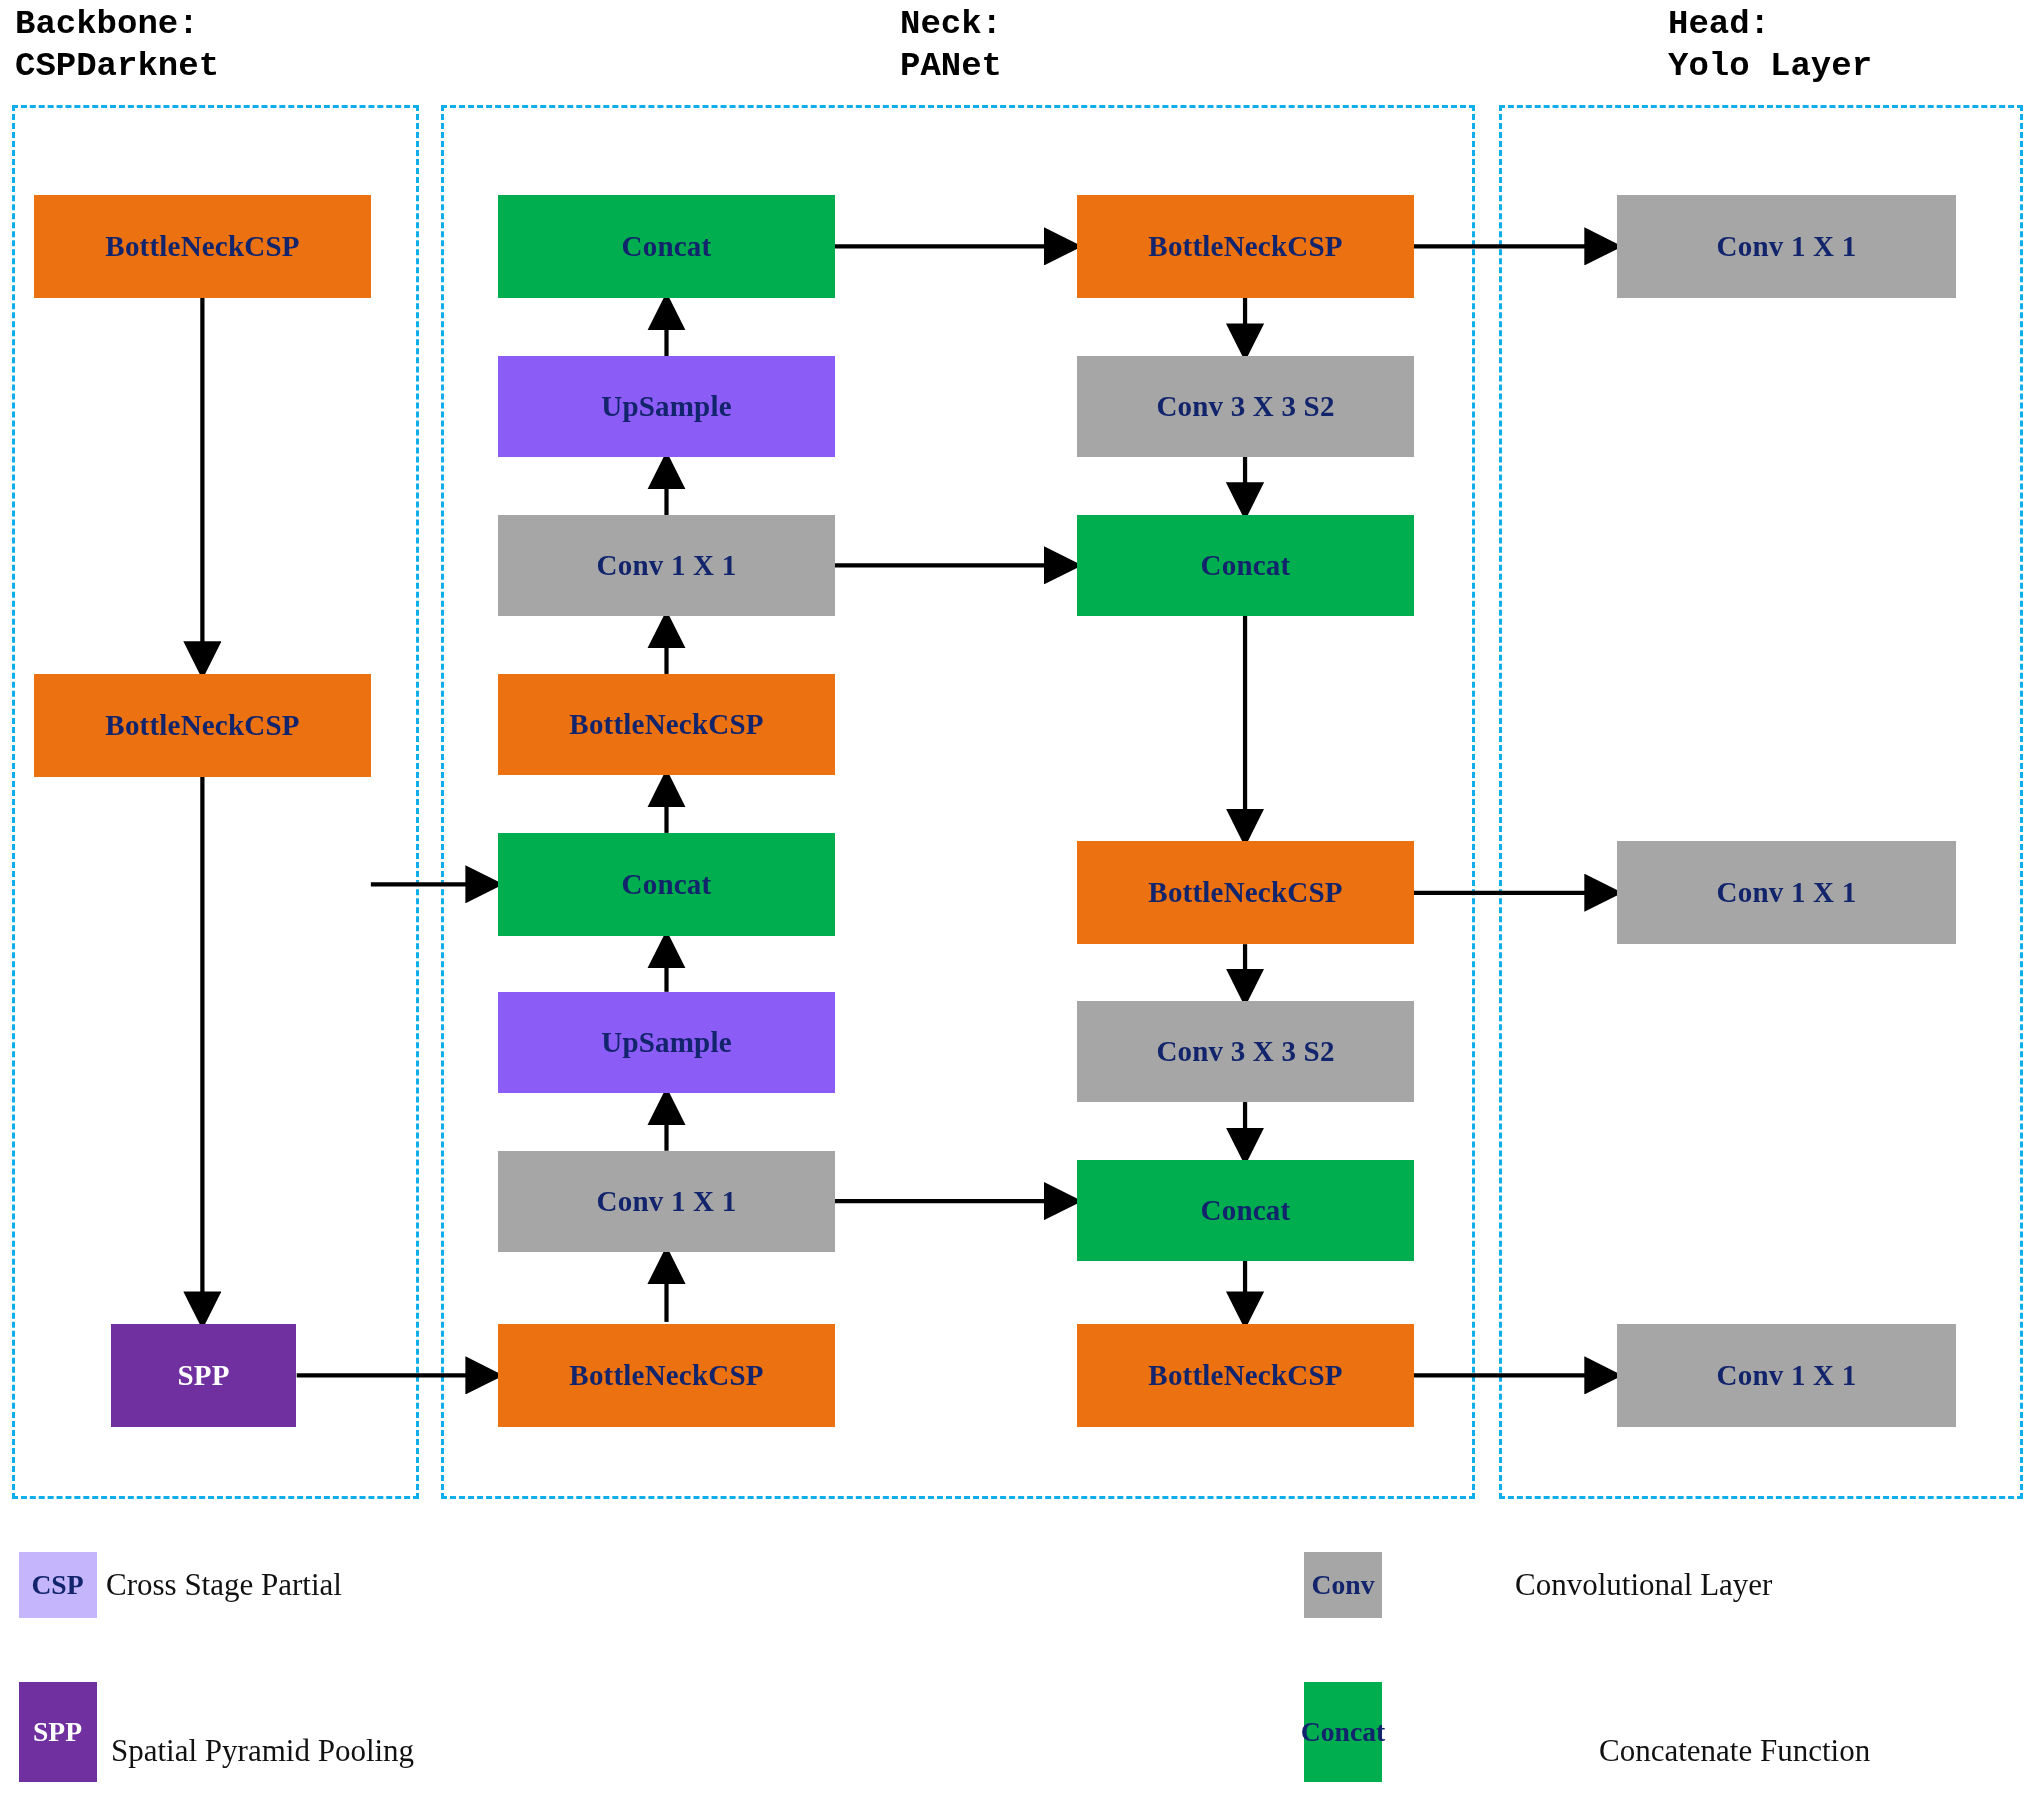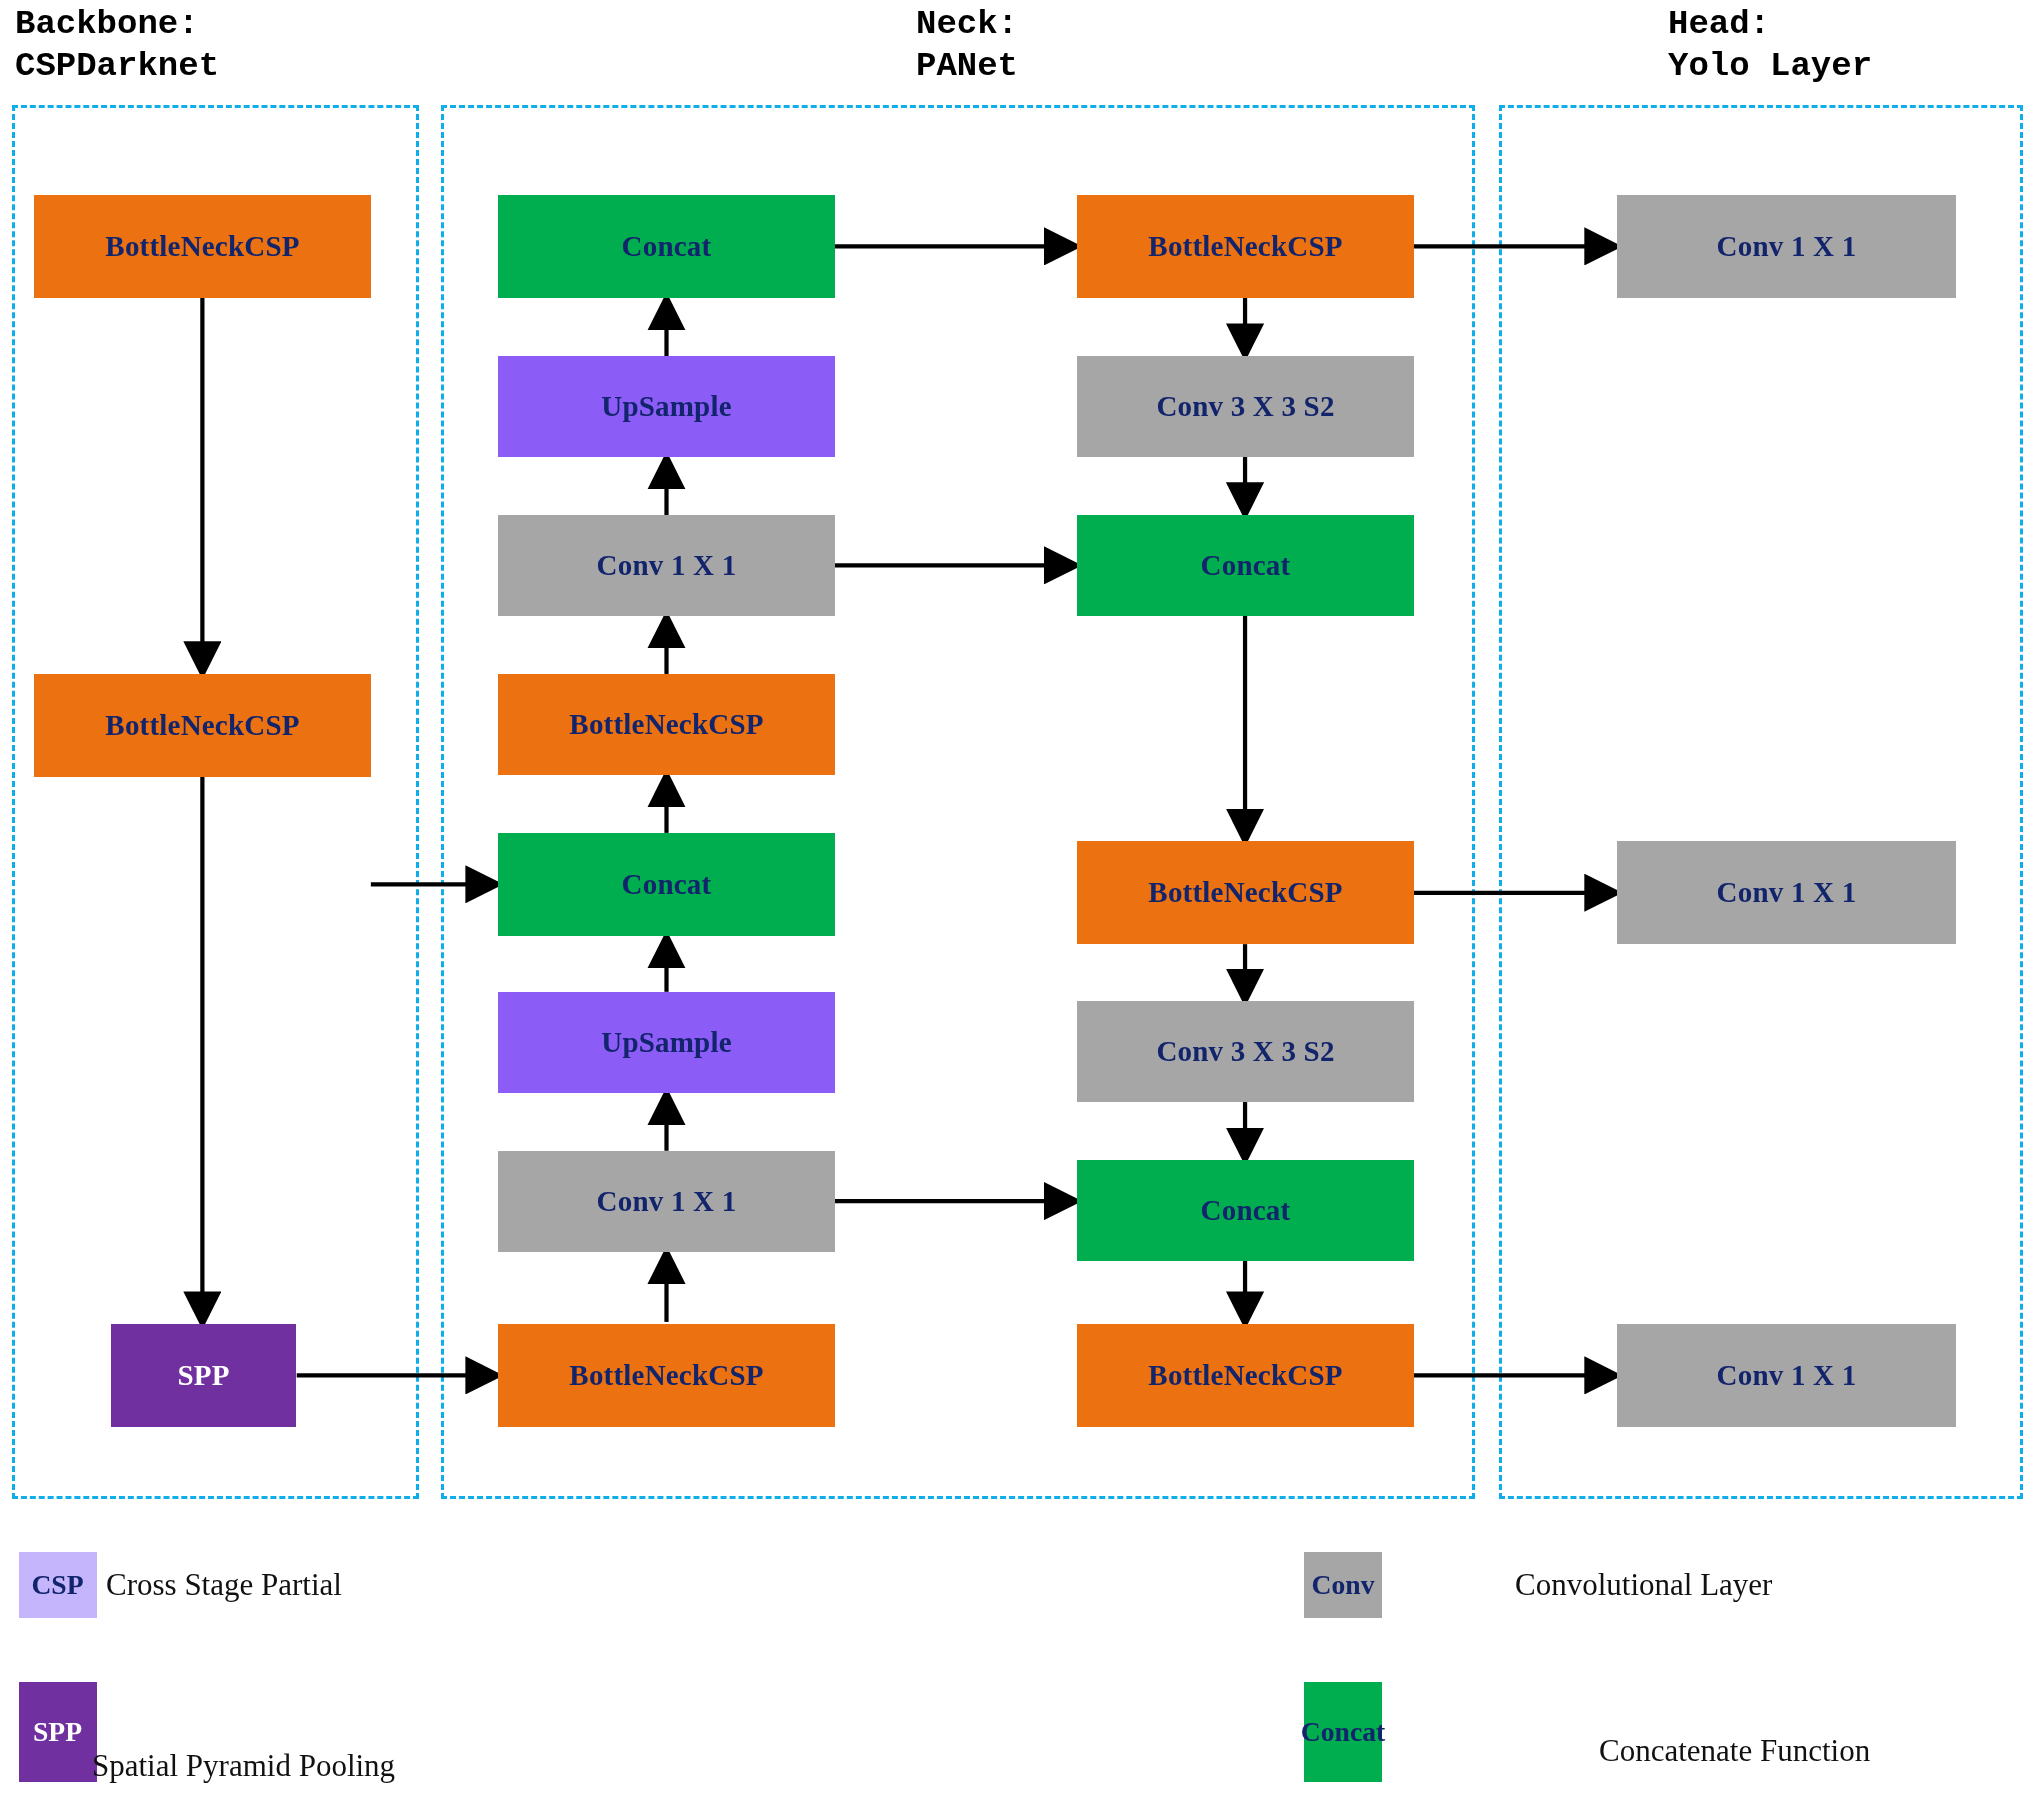--- a/index.html
+++ b/index.html
@@ -45,21 +45,21 @@
 
   <div id="groups-layer">
       <div class="group" style="left: 11.7px; top: 105px; width: 407px; height: 1394px;"></div>
       <div class="group" style="left: 441px; top: 105px; width: 1034px; height: 1394px;"></div>
       <div class="group" style="left: 1499px; top: 105px; width: 524px; height: 1394px;"></div>
     </div>
 
   <div id="titles-layer">
       <div class="sec-title" style="left: 15px; top: 4.2px;">Backbone:
 CSPDarknet</div>
-      <div class="sec-title" style="left: 900px; top: 4.2px; margin-left: 16px;">Neck:
+      <div class="sec-title" style="left: 900px; top: 4.2px;">Neck:
 PANet</div>
       <div class="sec-title" style="left: 1668px; top: 4.2px;">Head:
 Yolo Layer</div>
     </div>
 
   <svg class="arrows" viewBox="0 0 3841 3403" xmlns="http://www.w3.org/2000/svg">
     <defs>
       <marker id="ah" markerWidth="9" markerHeight="9" refX="7.2" refY="4.5" orient="auto" markerUnits="strokeWidth">
         <path d="M0,0 L9,4.5 L0,9 z" fill="#000000"></path>
       </marker>
@@ -112,21 +112,21 @@
       <div class="blk csp" style="left: 1077px; top: 1324px; width: 337px; height: 103px;">BottleNeckCSP</div>
       <div class="blk conv" style="left: 1617px; top: 195px; width: 339px; height: 103px;">Conv 1 X 1</div>
       <div class="blk conv" style="left: 1617px; top: 841px; width: 339px; height: 103px;">Conv 1 X 1</div>
       <div class="blk conv" style="left: 1617px; top: 1324px; width: 339px; height: 103px;">Conv 1 X 1</div>
     </div>
 
   <div id="legend-layer">
       <div class="lg-swatch csp" style="left: 18.5px; top: 1552px; width: 78px; height: 66px; background: #c4b5fd;">CSP</div>
       <div class="lg-text" style="left: 106px; top: 1567px;">Cross Stage Partial</div>
       <div class="lg-swatch spp" style="left: 18.5px; top: 1682px; width: 78px; height: 100px; background: rgb(112, 48, 160);">SPP</div>
-      <div class="lg-text" style="left: 92px; top: 1733px; margin-top: 15px;">Spatial Pyramid Pooling</div>
+      <div class="lg-text" style="left: 111px; top: 1733px;">Spatial Pyramid Pooling</div>
       <div class="lg-swatch conv" style="left: 1304px; top: 1552px; width: 78px; height: 66px; background: rgb(166, 166, 166);">Conv</div>
       <div class="lg-text" style="left: 1515px; top: 1567px;">Convolutional Layer</div>
       <div class="lg-swatch concat" style="left: 1304px; top: 1682px; width: 78px; height: 100px; background: rgb(0, 174, 79);">Concat</div>
       <div class="lg-text" style="left: 1563px; top: 1733px; margin-left: 36px;">Concatenate Function</div>
     </div>
 
 </div>
 
 
 </body></html>

